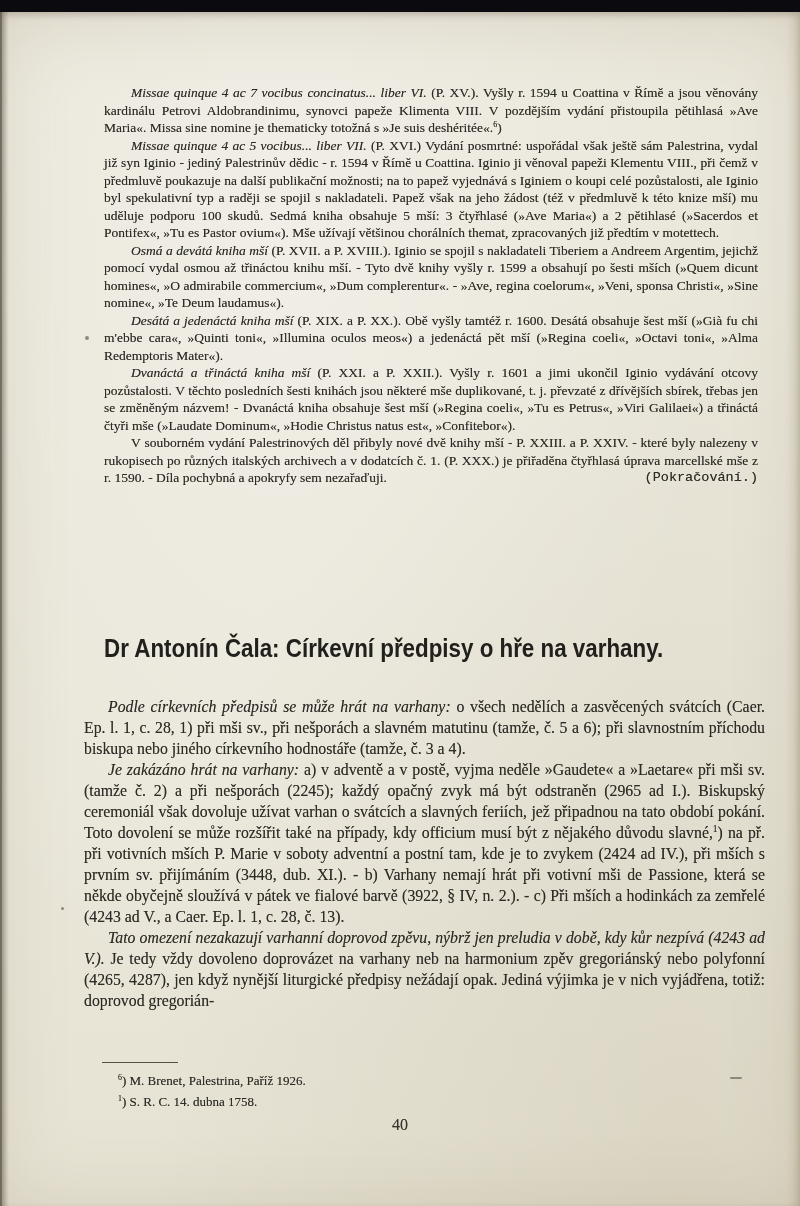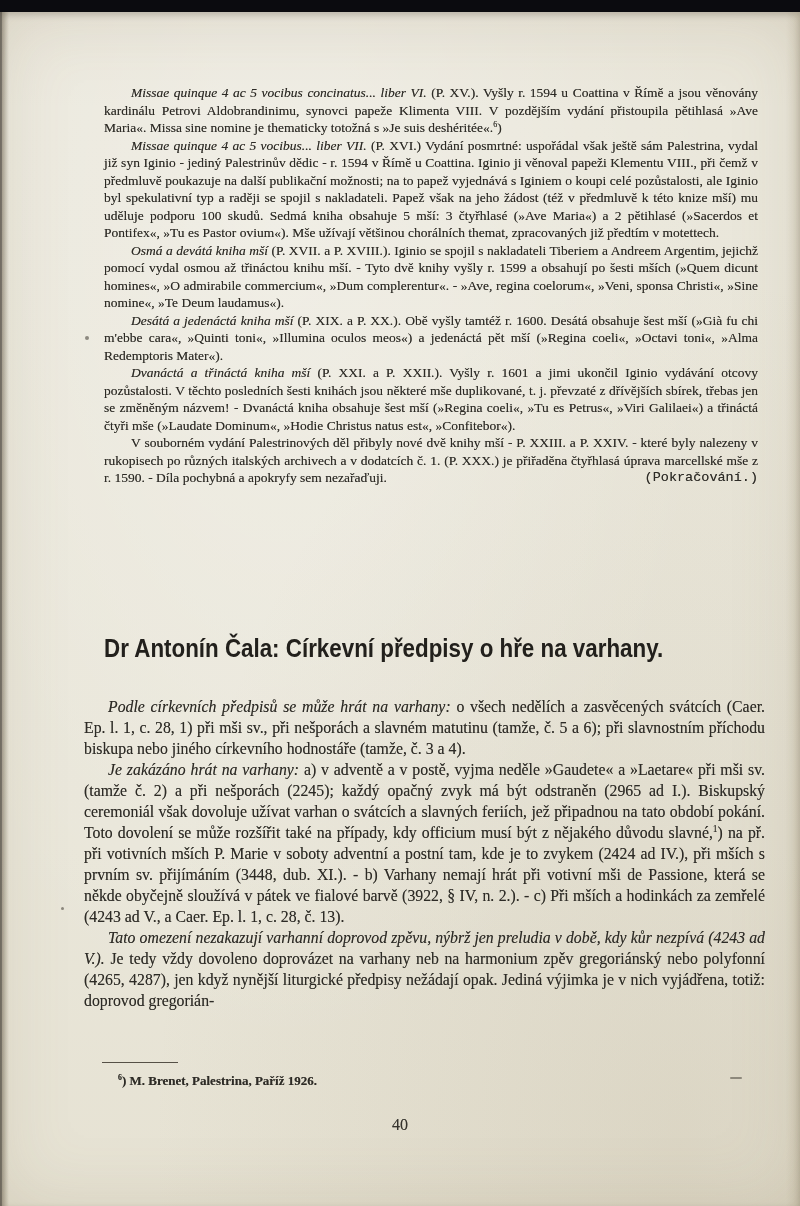--- a/index.html
+++ b/index.html
@@ -57,21 +57,21 @@
   .trail-right{float:right;text-indent:0;font-family:Liberation Mono, monospace;}
   .footnote-rule{
     position:absolute;top:1062px;left:102px;width:76px;height:1px;
     background:#555046;
   }
   .footnotes{
     position:absolute;top:1070px;left:118px;width:500px;
     font-size:13px;line-height:21px;color:#2d2b26;text-align:left;
     text-shadow:0 0 0.4px rgba(45,43,38,0.5);
   }
-  .footnotes .footnote{margin:0;font-weight:bold;}
+  .footnotes .footnote{margin:0;}
   .page-number{
     position:absolute;top:1116px;left:0;width:800px;text-align:center;
     font-size:16px;color:#35332d;
     text-shadow:0 0 0.4px rgba(45,43,38,0.5);
   }
   .speck{position:absolute;background:rgba(62,57,50,0.55);border-radius:50%;}
   .speck-star{left:85px;top:336px;width:4px;height:4px;}
   .speck-dot{left:61px;top:907px;width:3px;height:3px;}
   .speck-dash{
     position:absolute;left:730px;top:1077px;width:12px;height:2px;
@@ -80,39 +80,40 @@
 </style>
 </head>
 <body>
 
 <div class="topbar"></div>
 <div class="paper"></div>
 <div class="left-edge"></div>
 <div class="right-edge"></div>
 
 <section class="textcol block-palestrina">
-    <p><span class="it">Missae quinque 4 ac 5 vocibus concinatus... liber VI.</span><span> (P. XV.). Vyšly r. 1594 u Coattina v Římě a jsou věnovány kardinálu Petrovi Aldobrandinimu, synovci papeže Klimenta VIII. V pozdějším vydání přistoupila pětihlasá »Ave Maria«. Missa sine nomine je thematicky totožná s »Je suis deshéritée«.</span><sup>6</sup><span>)</span></p>
+    <p><span class="it">Missae quinque 4 ac 7 vocibus concinatus... liber VI.</span><span> (P. XV.). Vyšly r. 1594 u Coattina v Římě a jsou věnovány kardinálu Petrovi Aldobrandinimu, synovci papeže Klimenta VIII. V pozdějším vydání přistoupila pětihlasá »Ave Maria«. Missa sine nomine je thematicky totožná s »Je suis deshéritée«.</span><sup>6</sup><span>)</span></p>
     <p><span class="it">Missae quinque 4 ac 5 vocibus... liber VII.</span><span> (P. XVI.) Vydání posmrtné: uspořádal však ještě sám Palestrina, vydal již syn Iginio - jediný Palestrinův dědic - r. 1594 v Římě u Coattina. Iginio ji věnoval papeži Klementu VIII., při čemž v předmluvě poukazuje na další publikační možnosti; na to papež vyjednává s Iginiem o koupi celé pozůstalosti, ale Iginio byl spekulativní typ a raději se spojil s nakladateli. Papež však na jeho žádost (též v předmluvě k této knize mší) mu uděluje podporu 100 skudů. Sedmá kniha obsahuje 5 mší: 3 čtyřhlasé (»Ave Maria«) a 2 pětihlasé (»Sacerdos et Pontifex«, »Tu es Pastor ovium«). Mše užívají většinou chorálních themat, zpracovaných již předtím v motettech.</span></p>
     <p><span class="it">Osmá a devátá kniha mší</span><span> (P. XVII. a P. XVIII.). Iginio se spojil s nakladateli Tiberiem a Andreem Argentim, jejichž pomocí vydal osmou až třináctou knihu mší. - Tyto dvě knihy vyšly r. 1599 a obsahují po šesti mších (»Quem dicunt homines«, »O admirabile commercium«, »Dum complerentur«. - »Ave, regina coelorum«, »Veni, sponsa Christi«, »Sine nomine«, »Te Deum laudamus«).</span></p>
     <p><span class="it">Desátá a jedenáctá kniha mší</span><span> (P. XIX. a P. XX.). Obě vyšly tamtéž r. 1600. Desátá obsahuje šest mší (»Già fu chi m'ebbe cara«, »Quinti toni«, »Illumina oculos meos«) a jedenáctá pět mší (»Regina coeli«, »Octavi toni«, »Alma Redemptoris Mater«).</span></p>
     <p><span class="it">Dvanáctá a třináctá kniha mší</span><span> (P. XXI. a P. XXII.). Vyšly r. 1601 a jimi ukončil Iginio vydávání otcovy pozůstalosti. V těchto posledních šesti knihách jsou některé mše duplikované, t. j. převzaté z dřívějších sbírek, třebas jen se změněným názvem! - Dvanáctá kniha obsahuje šest mší (»Regina coeli«, »Tu es Petrus«, »Viri Galilaei«) a třináctá čtyři mše (»Laudate Dominum«, »Hodie Christus natus est«, »Confitebor«).</span></p>
     <p><span>V souborném vydání Palestrinových děl přibyly nové dvě knihy mší - P. XXIII. a P. XXIV. - které byly nalezeny v rukopisech po různých italských archivech a v dodatcích č. 1. (P. XXX.) je přiřaděna čtyřhlasá úprava marcellské mše z r. 1590. - Díla pochybná a apokryfy sem nezařaďuji.</span><span class="trail-right">(Pokračování.)</span></p>
   </section>
 
 <h1 class="heading">Dr Antonín Čala: Církevní předpisy o hře na varhany.</h1>
 
 <section class="textcol block-cala">
     <p><span class="it">Podle církevních předpisů se může hrát na varhany:</span><span> o všech nedělích a zasvěcených svátcích (Caer. Ep. l. 1, c. 28, 1) při mši sv., při nešporách a slavném matutinu (tamže, č. 5 a 6); při slavnostním příchodu biskupa nebo jiného církevního hodnostáře (tamže, č. 3 a 4).</span></p>
     <p><span class="it">Je zakázáno hrát na varhany:</span><span> a) v adventě a v postě, vyjma neděle »Gaudete« a »Laetare« při mši sv. (tamže č. 2) a při nešporách (2245); každý opačný zvyk má být odstraněn (2965 ad I.). Biskupský ceremoniál však dovoluje užívat varhan o svátcích a slavných feriích, jež připadnou na tato období pokání. Toto dovolení se může rozšířit také na případy, kdy officium musí být z nějakého důvodu slavné,</span><sup>1</sup><span>) na př. při votivních mších P. Marie v soboty adventní a postní tam, kde je to zvykem (2424 ad IV.), při mších s prvním sv. přijímáním (3448, dub. XI.). - b) Varhany nemají hrát při votivní mši de Passione, která se někde obyčejně sloužívá v pátek ve fialové barvě (3922, § IV, n. 2.). - c) Při mších a hodinkách za zemřelé (4243 ad V., a Caer. Ep. l. 1, c. 28, č. 13).</span></p>
     <p><span class="it">Tato omezení nezakazují varhanní doprovod zpěvu, nýbrž jen preludia v době, kdy kůr nezpívá (4243 ad V.).</span><span> Je tedy vždy dovoleno doprovázet na varhany neb na harmonium zpěv gregoriánský nebo polyfonní (4265, 4287), jen když nynější liturgické předpisy nežádají opak. Jediná výjimka je v nich vyjádřena, totiž: doprovod gregorián-</span></p>
   </section>
 
 <div class="footnote-rule"></div>
 
 <div class="footnotes">
     <div class="footnote"><sup>6</sup><span>) M. Brenet, Palestrina, Paříž 1926.</span></div>
+    <div class="footnote"><sup>1</sup><span>) S. R. C. 14. dubna 1758.</span></div>
   </div>
 
 <div class="page-number">40</div>
 
 <div class="speck speck-star"></div>
 <div class="speck speck-dot"></div>
 <div class="speck-dash"></div>
 
 </body></html>

